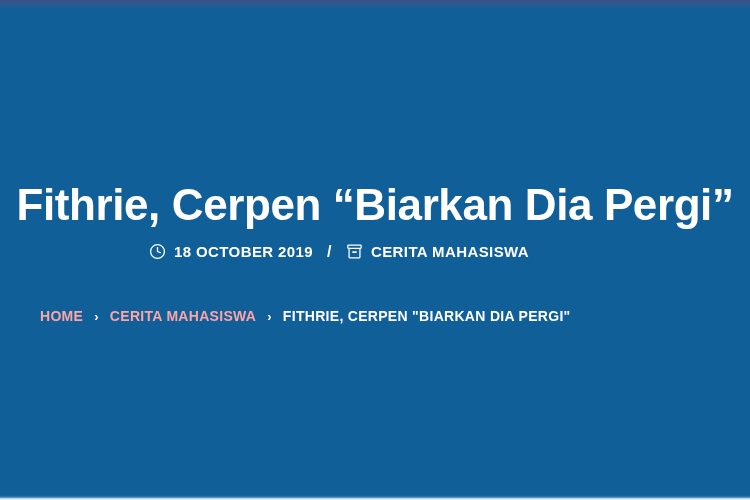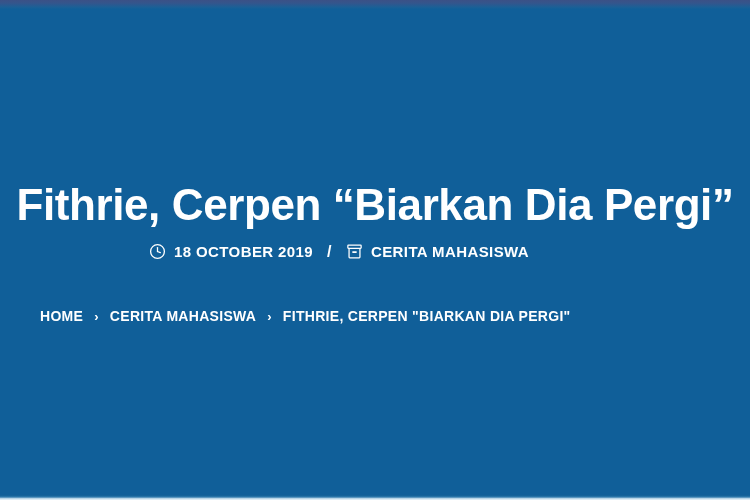--- a/index.html
+++ b/index.html
@@ -111,21 +111,21 @@
     top: 308px;
     left: 40px;
     display: flex;
     align-items: center;
     font-size: 14px;
     font-weight: bold;
     letter-spacing: 0.3px;
     white-space: nowrap;
   }
   .crumb-link {
-    color: #ffffff;
+    color: #fca5a5;
     text-decoration: none;
   }
   .crumb-current {
     color: #ffffff;
   }
   .crumb-chevron {
     color: #ffffff;
     margin: 0 11px;
     font-size: 13px;
     font-weight: bold;

